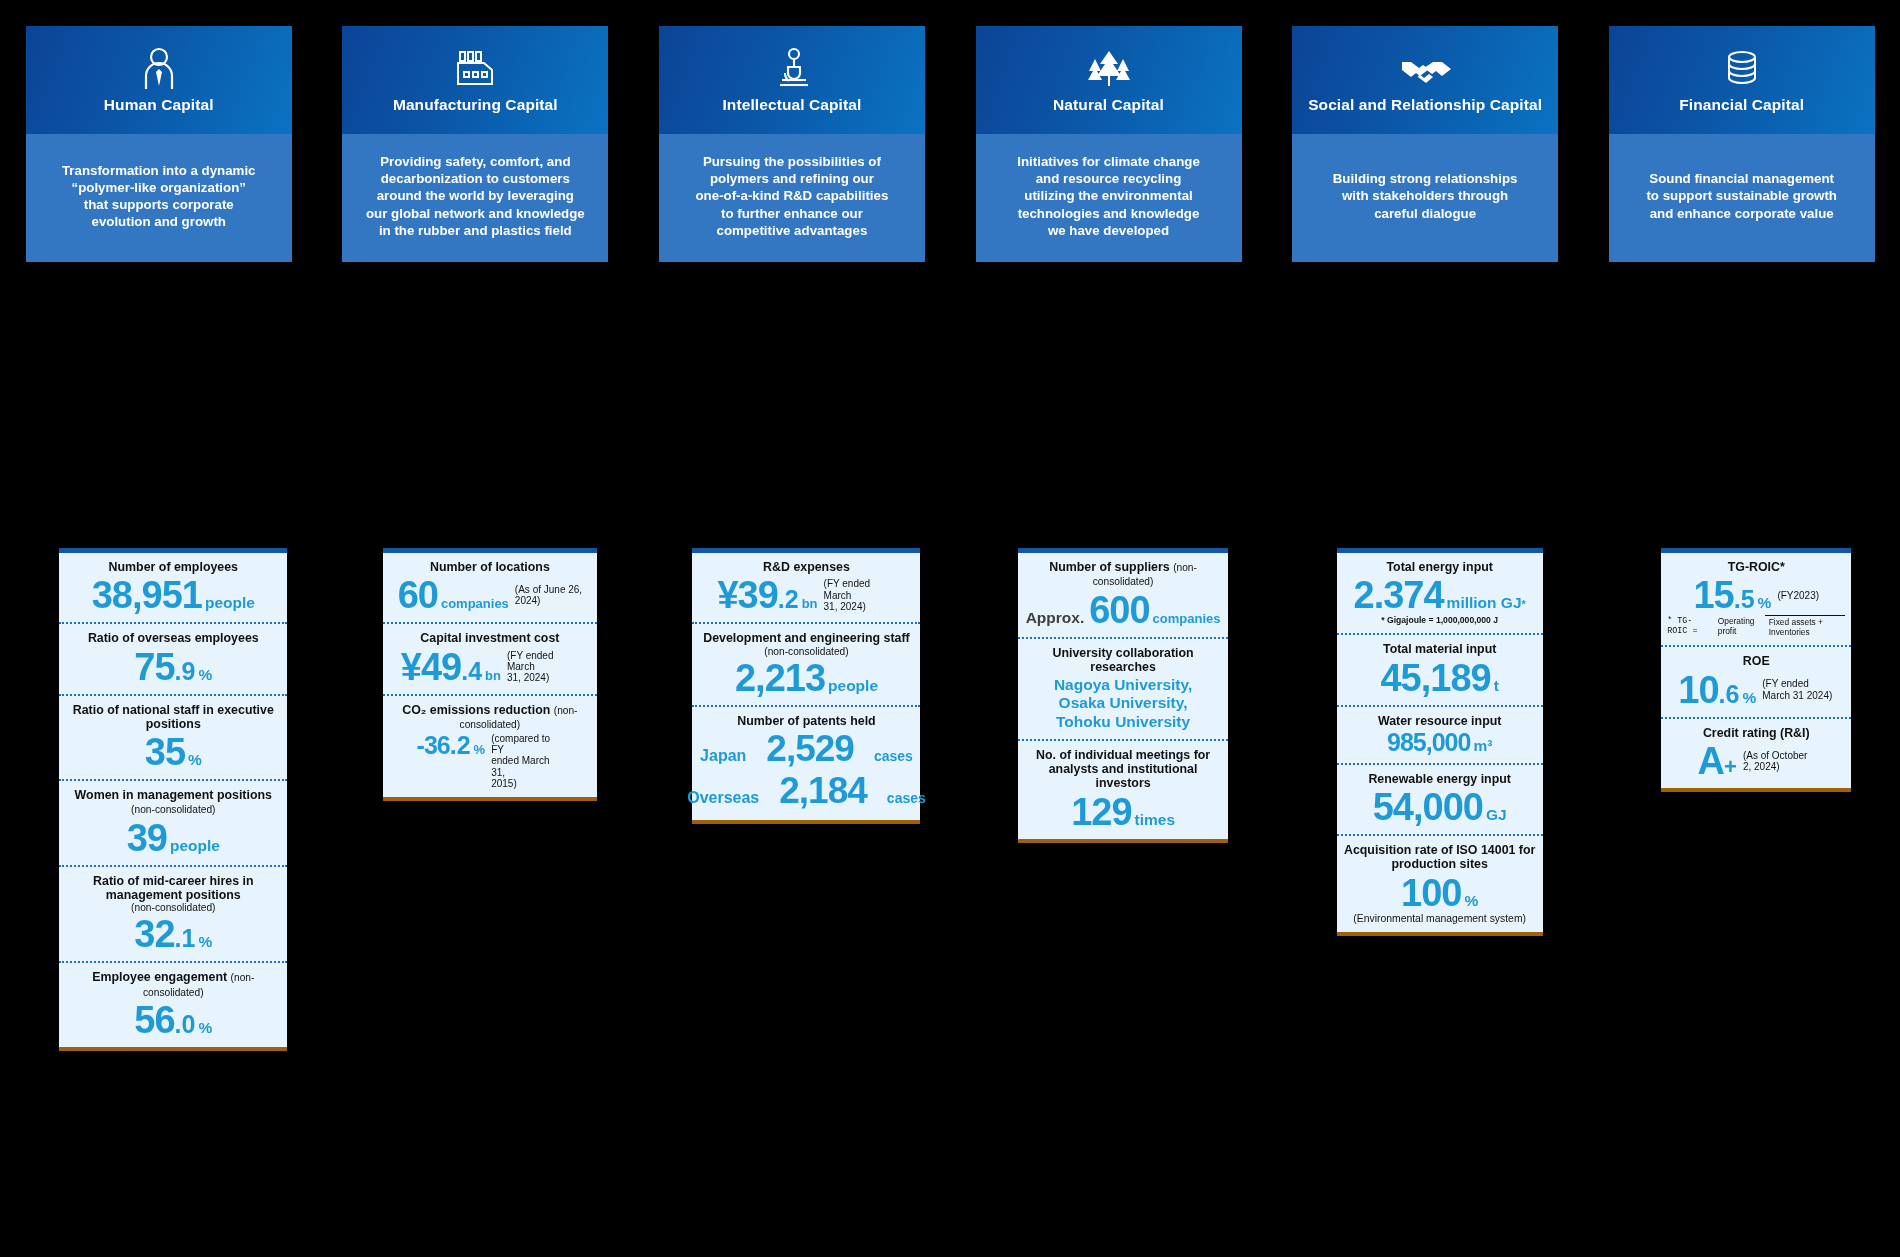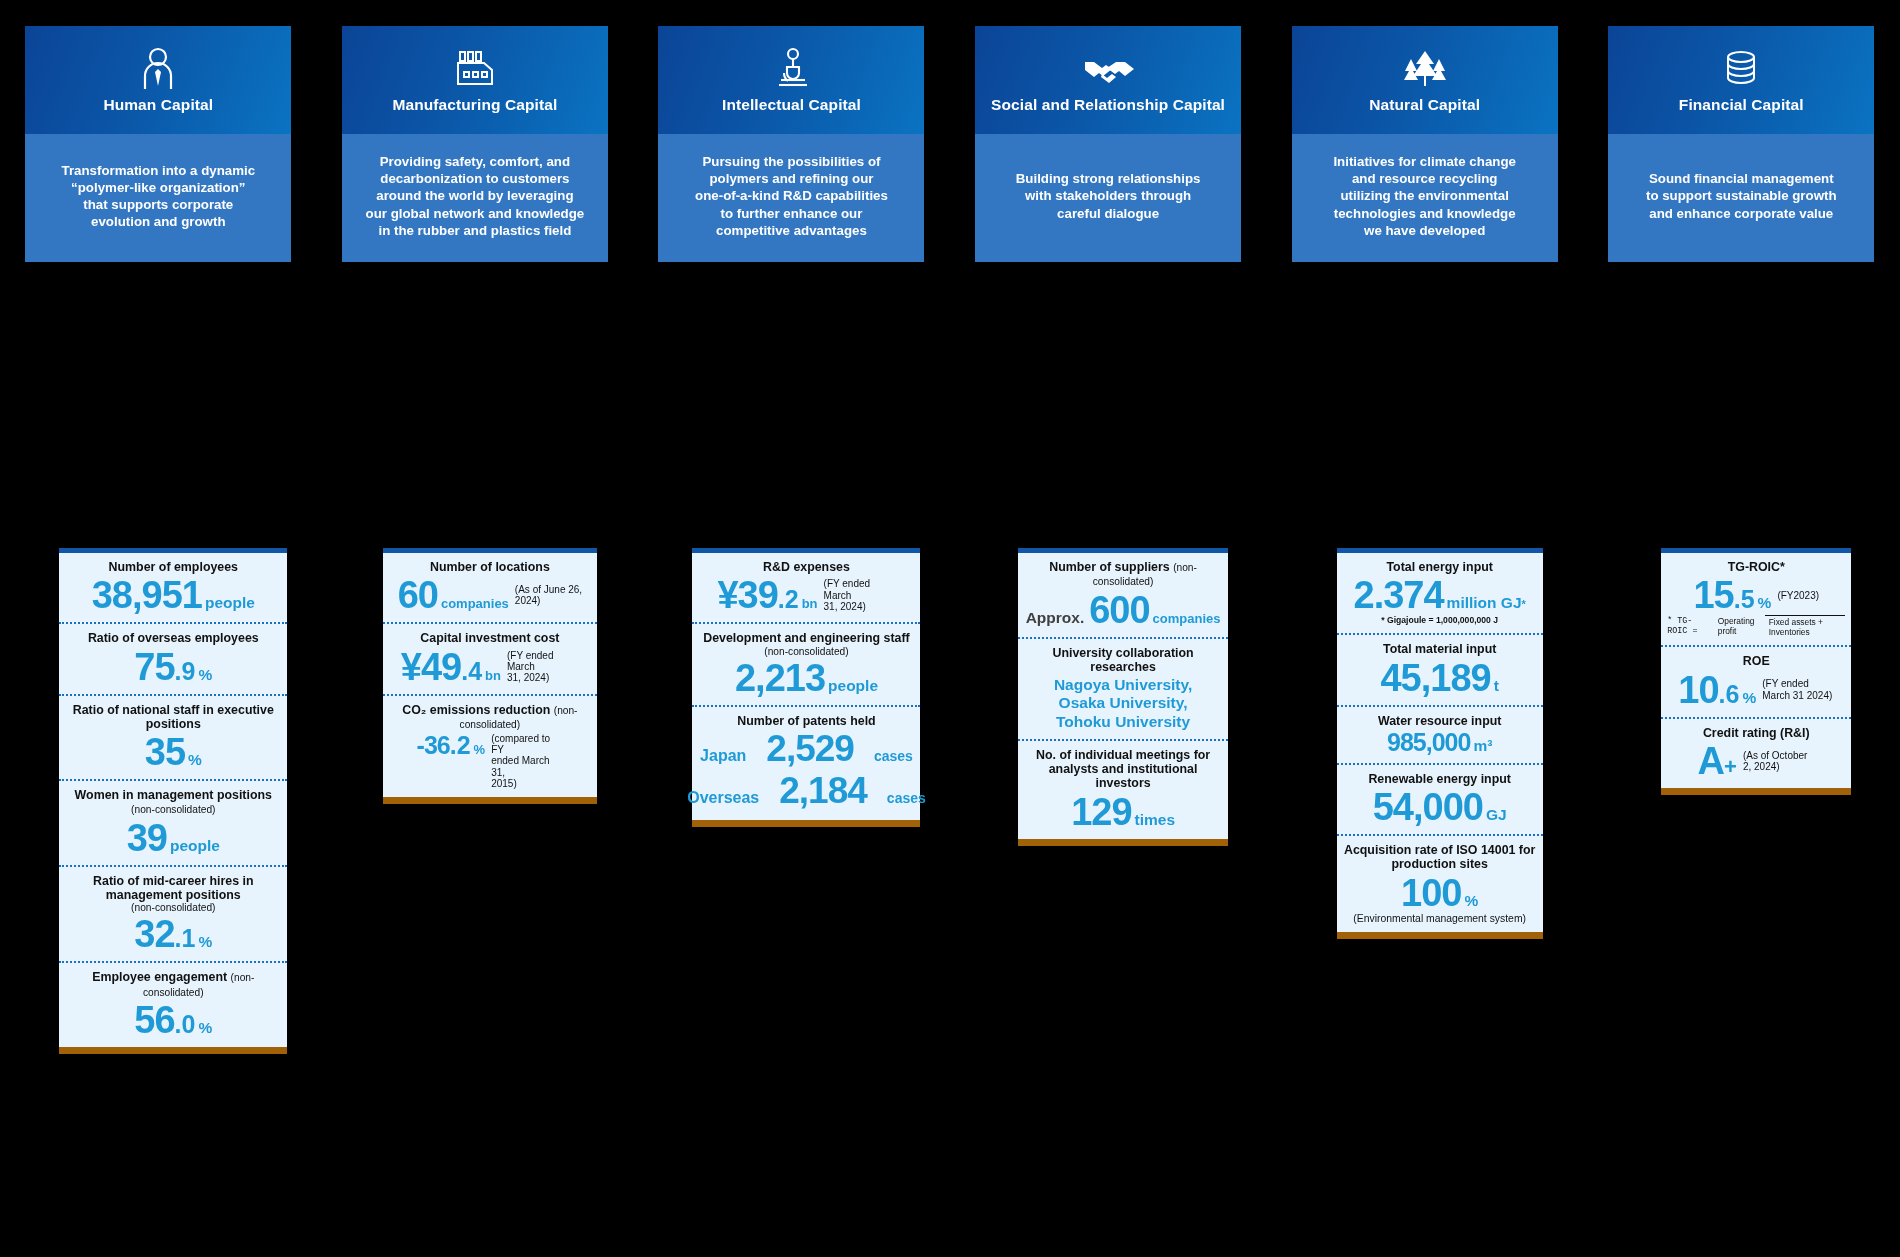--- a/index.html
+++ b/index.html
@@ -6,21 +6,21 @@
   html, body {
     width: 1900px; height: 1257px;
     background: #000;
     font-family: "Liberation Sans", sans-serif;
     overflow: hidden;
   }
   .canvas { position: relative; width: 1900px; height: 1257px; }
 
   
   .cap-row { position: absolute; top: 26px; left: 0; width: 1900px; height: 236px;
-             display: flex; gap: 0; }
+             display: flex; gap: 0; justify-content: flex-end; }
   .cap-col { width: 316.6px; display: flex; justify-content: center; }
   .cap-card { width: 266px; display: flex; flex-direction: column; }
   .cap-head { height: 108px; display: flex; flex-direction: column;
               align-items: center; justify-content: flex-start;
               padding-top: 18px;
               background: linear-gradient(110deg, #0b4497 0%, #0b57a8 45%, #0a73c2 100%); }
   .cap-icon { height: 48px; display: flex; align-items: center; justify-content: center; }
   .cap-icon svg { display: block; }
   .cap-title { color: #fff; font-weight: bold; font-size: 15.5px; letter-spacing: .1px;
                margin-top: 4px; text-align: center; }
@@ -28,21 +28,21 @@
               display: flex; align-items: center; justify-content: center;
               padding: 6px 10px 10px; }
   .cap-desc { color: #fff; font-weight: bold; font-size: 13.3px; line-height: 1.28;
               text-align: center; white-space: pre-line; }
 
   
   .met-row { position: absolute; top: 548px; left: 0; width: 1900px;
              display: flex; align-items: flex-start; }
   .met-col { width: 316.6px; display: flex; justify-content: center; }
   .met-card { background: #e8f4fd; border-top: 5px solid #1257a5;
-              border-bottom: 7px solid #a16207;
+              border-bottom: 4px solid #a16207;
               display: flex; flex-direction: column; margin-left: 30px; }
   .met-card.w1 { width: 228px; }
   .met-card.w2 { width: 214px; }
   .met-card.w3 { width: 228px; }
   .met-card.w4 { width: 210px; }
   .met-card.w5 { width: 206px; }
   .met-card.w6 { width: 190px; }
 
   .met-item { padding: 7px 6px 8px; position: relative; }
   .met-item + .met-item { border-top: 2px dotted #1b6fc0; }
@@ -168,55 +168,55 @@
 to further enhance our
 competitive advantages</div>
         </div>
       </div>
     </div>
 
     <div class="cap-col">
       <div class="cap-card">
         <div class="cap-head">
           <div class="cap-icon">
-            <svg width="52" height="36" viewBox="0 0 52 36" fill="#fff">
-              <path d="M3 12 h9 l8 6 4-3 6 4-9 7-4-3-5 4-9-7z"></path>
-              <path d="M49 12 h-9 l-9 6 8 6 4-3 6 5 9-7z" transform="translate(-6,0)"></path>
-              <path d="M20 24 l5 4 5-4 4 3-7 6-8-6z"></path>
-            </svg>
-          </div>
-          <div class="cap-title">Social and Relationship Capital</div>
-        </div>
-        <div class="cap-body">
-          <div class="cap-desc">Building strong relationships
-with stakeholders through
-careful dialogue</div>
-        </div>
-      </div>
-    </div>
-
-    <div class="cap-col">
-      <div class="cap-card">
-        <div class="cap-head">
-          <div class="cap-icon">
             <svg width="48" height="42" viewBox="0 0 48 42" fill="none" stroke="#fff" stroke-width="2">
               <path d="M24 4 L15 17 h5 L12 29 h24 L28 17 h5 z" fill="#fff" stroke="none"></path>
               <path d="M24 29 v10"></path>
               <path d="M10 12 L4 24 h4 L3 33 h14 L12 24 h4 z" fill="#fff" stroke="none"></path>
               <path d="M38 12 L32 24 h4 L31 33 h14 L40 24 h4 z" fill="#fff" stroke="none"></path>
             </svg>
           </div>
           <div class="cap-title">Natural Capital</div>
         </div>
         <div class="cap-body">
           <div class="cap-desc">Initiatives for climate change
 and resource recycling
 utilizing the environmental
 technologies and knowledge
 we have developed</div>
+        </div>
+      </div>
+    </div>
+
+    <div class="cap-col">
+      <div class="cap-card">
+        <div class="cap-head">
+          <div class="cap-icon">
+            <svg width="52" height="36" viewBox="0 0 52 36" fill="#fff">
+              <path d="M3 12 h9 l8 6 4-3 6 4-9 7-4-3-5 4-9-7z"></path>
+              <path d="M49 12 h-9 l-9 6 8 6 4-3 6 5 9-7z" transform="translate(-6,0)"></path>
+              <path d="M20 24 l5 4 5-4 4 3-7 6-8-6z"></path>
+            </svg>
+          </div>
+          <div class="cap-title">Social and Relationship Capital</div>
+        </div>
+        <div class="cap-body">
+          <div class="cap-desc">Building strong relationships
+with stakeholders through
+careful dialogue</div>
         </div>
       </div>
     </div>
 
     <div class="cap-col">
       <div class="cap-card">
         <div class="cap-head">
           <div class="cap-icon">
             <svg width="40" height="42" viewBox="0 0 40 42" fill="none" stroke="#fff" stroke-width="2">
               <ellipse cx="20" cy="10" rx="13" ry="5"></ellipse>

